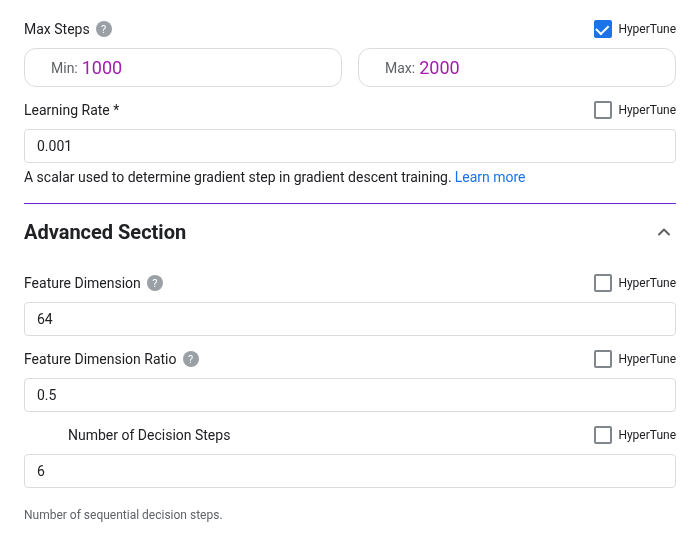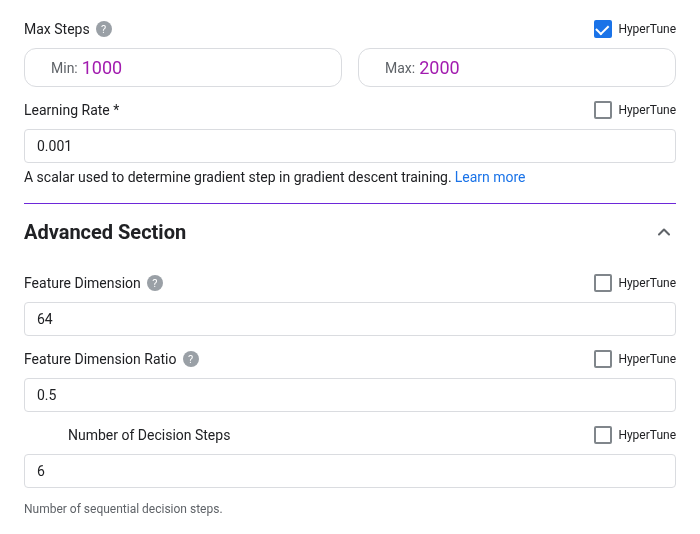--- a/index.html
+++ b/index.html
@@ -284,14 +284,14 @@
   <div class="label-group">
     <span class="label-text">Number of Decision Steps</span>
   </div>
   <div class="hypertune-group">
     <div class="checkbox-unchecked"></div>
     <span class="hypertune-label">HyperTune</span>
   </div>
 </div>
 <div class="field-section">
   <input type="text" class="input-field full-input" value="6" style="">
-  <p class="description-text" style="margin-top:8px;">Number of sequential decision steps.</p>
+  <p class="description-text" style="margin-top:14px;">Number of sequential decision steps.</p>
 </div>
 
 </body></html>

